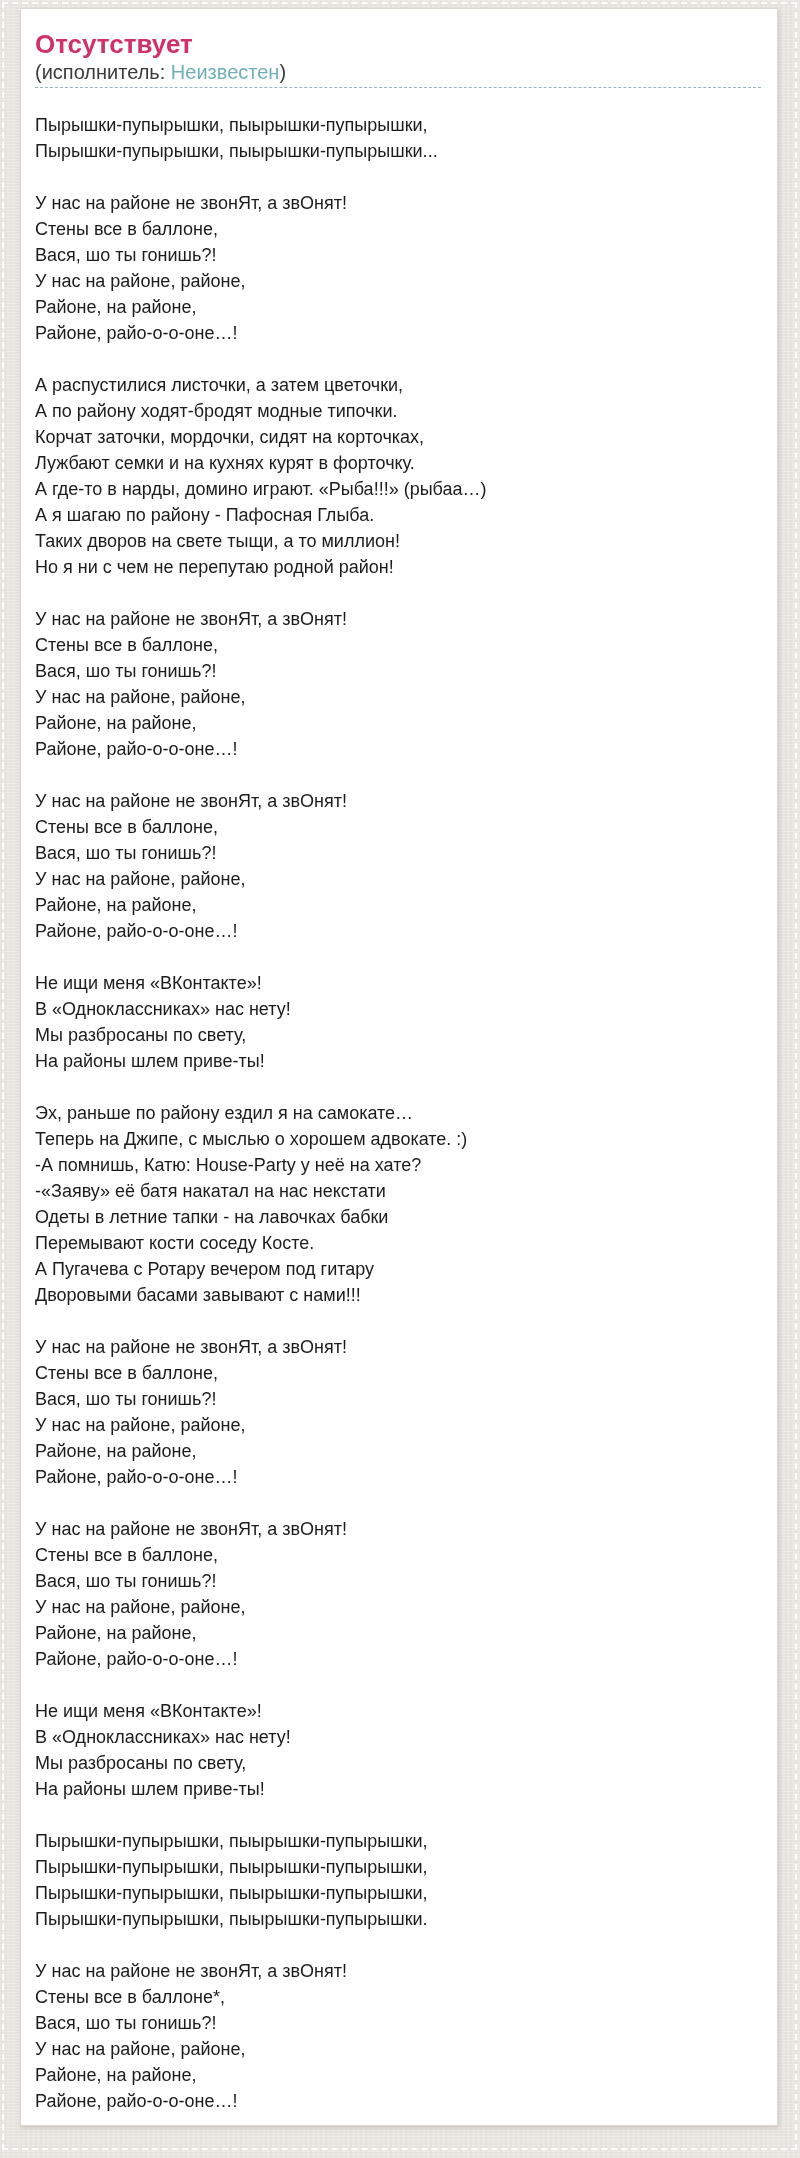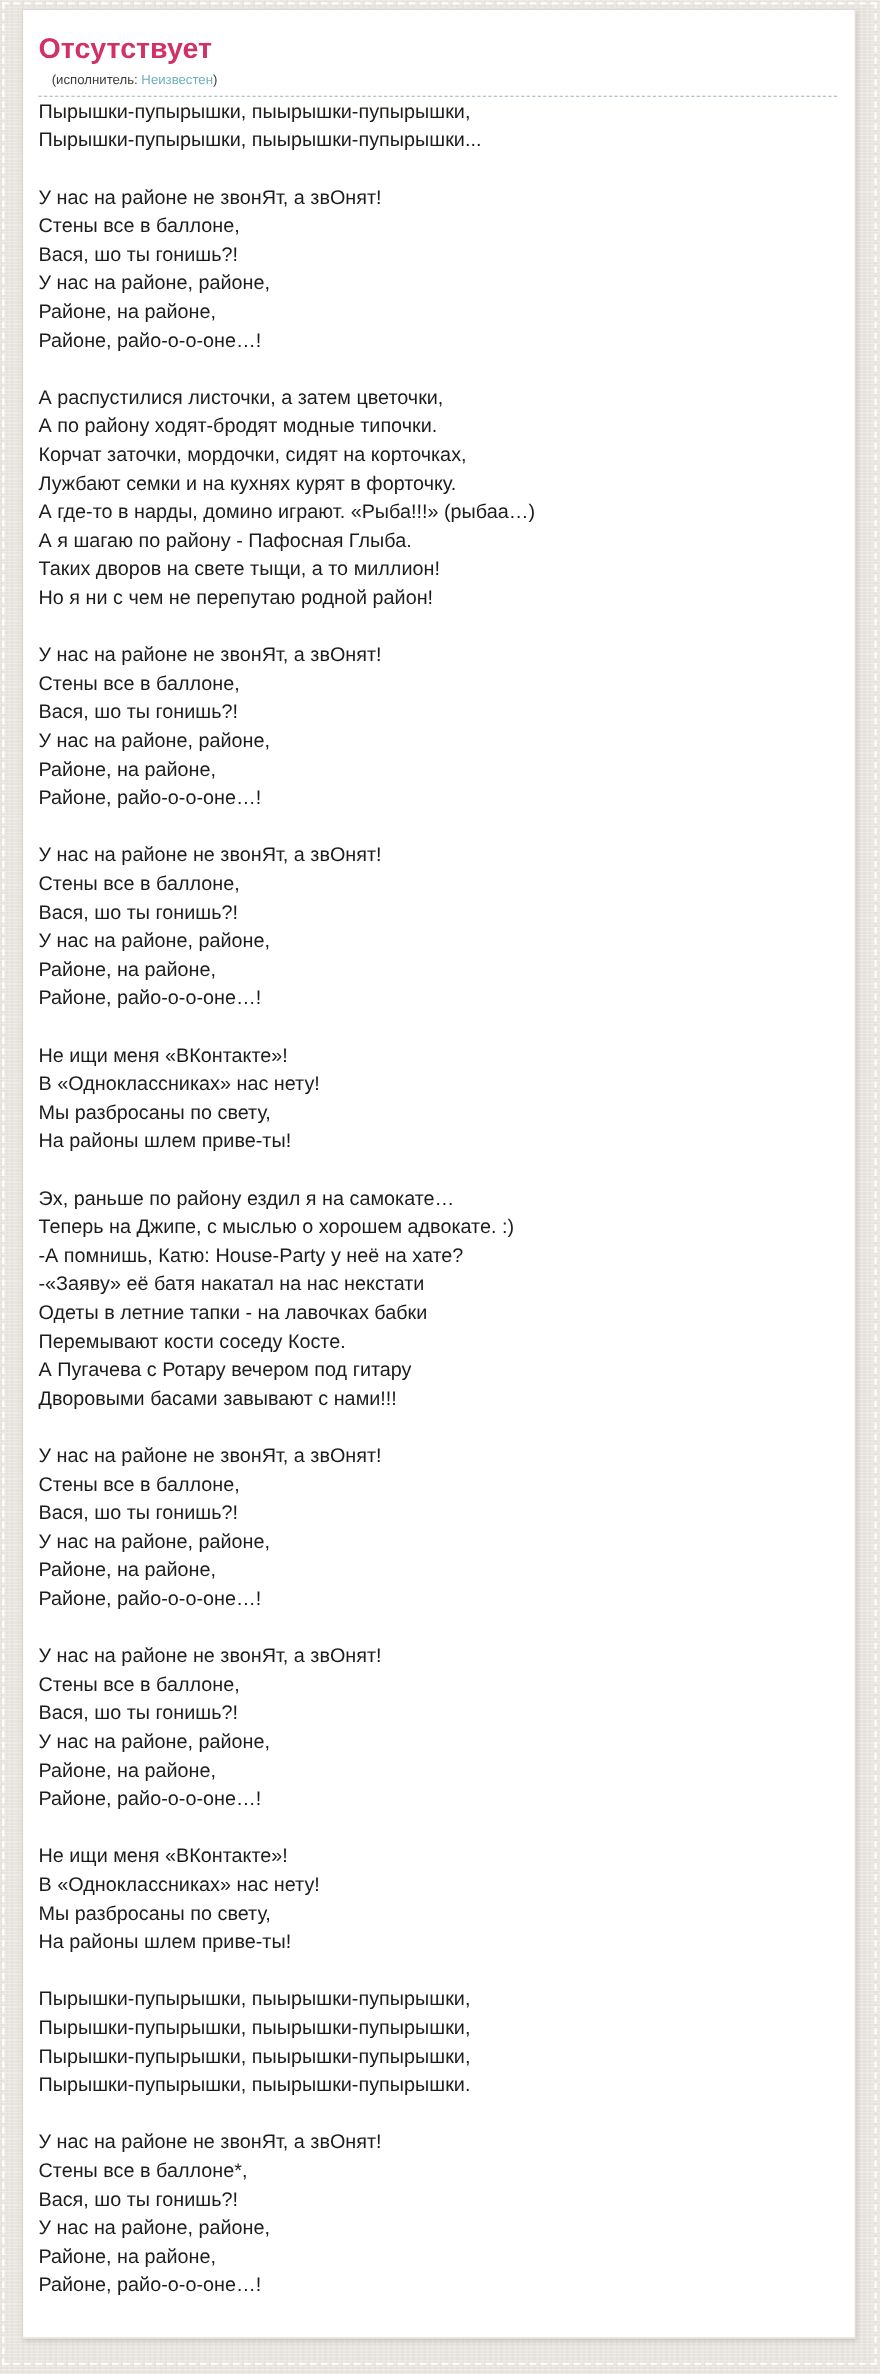--- a/index.html
+++ b/index.html
@@ -30,31 +30,31 @@
     border:1px solid #ddd8d2;
     box-shadow:1px 2px 4px rgba(110,100,90,.25);
     padding:13px 16px 0 14px;
   }
   h1.song-title {
     font-size:26px; line-height:30px; font-weight:bold;
     color:#d03168;
     margin:7px 0 3px 0;
   }
   .artist-line {
-    font-size:12px; line-height:20px; color:#3b3b3b;margin-left:12px;
+    font-size:20px; line-height:20px; color:#3b3b3b;
   }
   .artist-line a {
     color:#6db0b8; text-decoration:none; cursor:pointer;
   }
   .separator {
     border-bottom:1px dashed #9cb1c2;
     margin-top:5px;
   }
   .lyrics {
-    margin-top:0;
+    margin-top:24px;
     font-size:18px; line-height:26px;
     color:#1c1c1c;
   }
   .stanza { margin:0 0 26px 0; }
 </style>
 </head>
 <body>
 
 <div class="bg-texture"></div>
 <div class="page-frame"></div>

